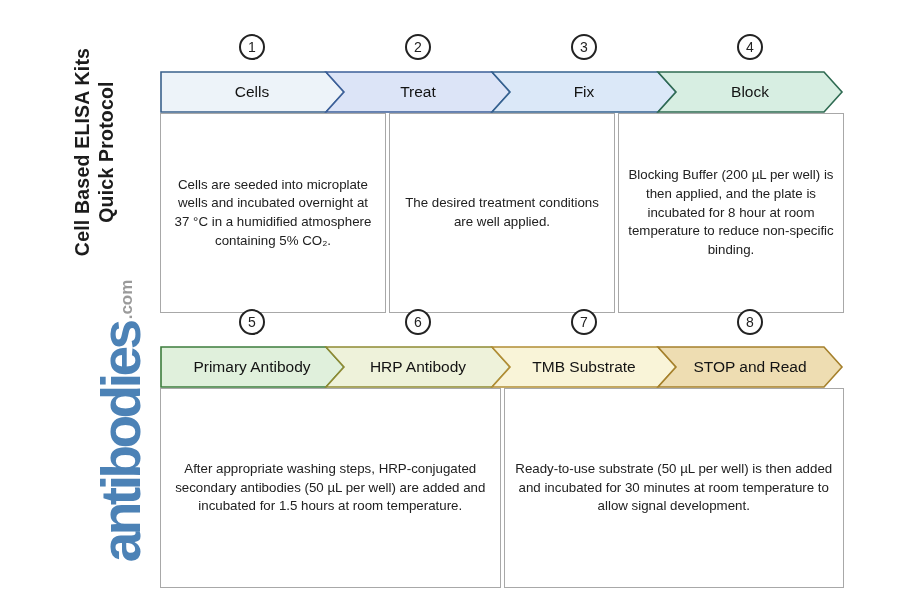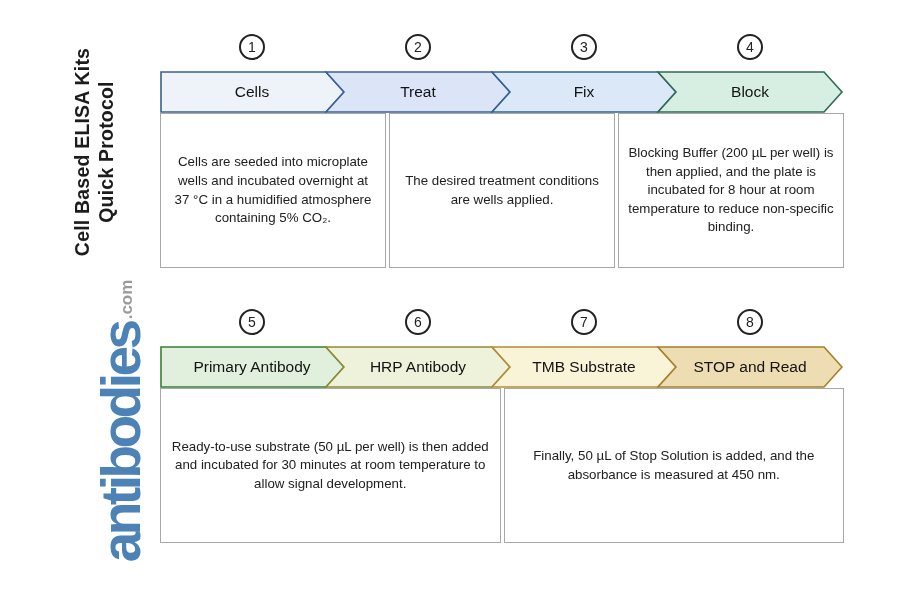--- a/index.html
+++ b/index.html
@@ -29,21 +29,21 @@
   .badges{position:relative;height:26px;margin-bottom:11px;}
   .badge{
     position:absolute;top:0;width:26px;height:26px;box-sizing:border-box;
     border:2px solid #222222;border-radius:50%;background:#ffffff;
     display:flex;align-items:center;justify-content:center;
     font-size:14px;color:#222222;
   }
   .banner{display:block;width:684px;height:42px;}
   .banner polygon{stroke-width:1.6;stroke-linejoin:miter;}
   .banner text{font-size:15.5px;fill:#131313;}
-  .boxes{display:flex;gap:3px;height:155px;}
+  .boxes{display:flex;gap:3px;height:200px;}
   .desc-box{
     flex:1;box-sizing:border-box;background:#ffffff;
     border:1.5px solid #a8a8a8;
     display:flex;align-items:center;justify-content:center;
     padding:6px 9px;
   }
   .desc{font-size:13.3px;line-height:1.4;text-align:center;color:#212121;}
 </style>
 </head>
 <body>
@@ -75,21 +75,21 @@
       <text x="92" y="26" text-anchor="middle">Cells</text>
       <text x="258" y="26" text-anchor="middle">Treat</text>
       <text x="424" y="26" text-anchor="middle">Fix</text>
       <text x="590" y="26" text-anchor="middle">Block</text>
     </svg>
     <div class="boxes">
       <div class="desc-box">
           <div class="desc">Cells are seeded into microplate wells and incubated overnight at 37 °C in a humidified atmosphere containing 5% CO₂.</div>
         </div>
       <div class="desc-box">
-          <div class="desc">The desired treatment conditions are wells applied.</div>
+          <div class="desc">The desired treatment conditions are well applied.</div>
         </div>
       <div class="desc-box">
           <div class="desc">Blocking Buffer (200 µL per well) is then applied, and the plate is incubated for 8 hour at room temperature to reduce non-specific binding.</div>
         </div>
     </div>
   </div>
 
   <div class="step-row" id="row2">
     <div class="badges">
       <div class="badge" style="left:79px">5</div>
@@ -102,21 +102,21 @@
       <polygon points="166,1 332,1 350,21 332,41 166,41 184,21" fill="#eef2da" stroke="#8f8a33"></polygon>
       <polygon points="332,1 498,1 516,21 498,41 332,41 350,21" fill="#f9f4d8" stroke="#b18d35"></polygon>
       <polygon points="498,1 664,1 682,21 664,41 498,41 516,21" fill="#eeddb2" stroke="#a5802c"></polygon>
       <text x="92" y="26" text-anchor="middle">Primary Antibody</text>
       <text x="258" y="26" text-anchor="middle">HRP Antibody</text>
       <text x="424" y="26" text-anchor="middle">TMB Substrate</text>
       <text x="590" y="26" text-anchor="middle">STOP and Read</text>
     </svg>
     <div class="boxes">
       <div class="desc-box">
-          <div class="desc">Ready-to-use substrate (50 µL per well) is then added and incubated for 30 minutes at room temperature to allow signal development.</div>
+          <div class="desc">After appropriate washing steps, HRP-conjugated secondary antibodies (50 µL per well) are added and incubated for 1.5 hours at room temperature.</div>
         </div>
       <div class="desc-box">
-          <div class="desc">Finally, 50 µL of Stop Solution is added, and the absorbance is measured at 450 nm.</div>
+          <div class="desc">Ready-to-use substrate (50 µL per well) is then added and incubated for 30 minutes at room temperature to allow signal development.</div>
         </div>
     </div>
   </div>
 
 </div>
 
 </body></html>

